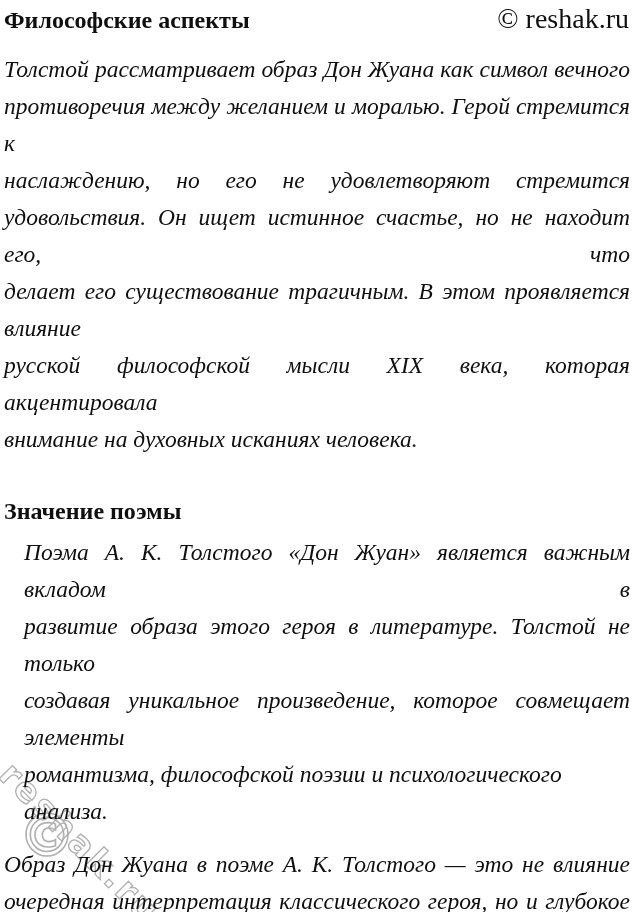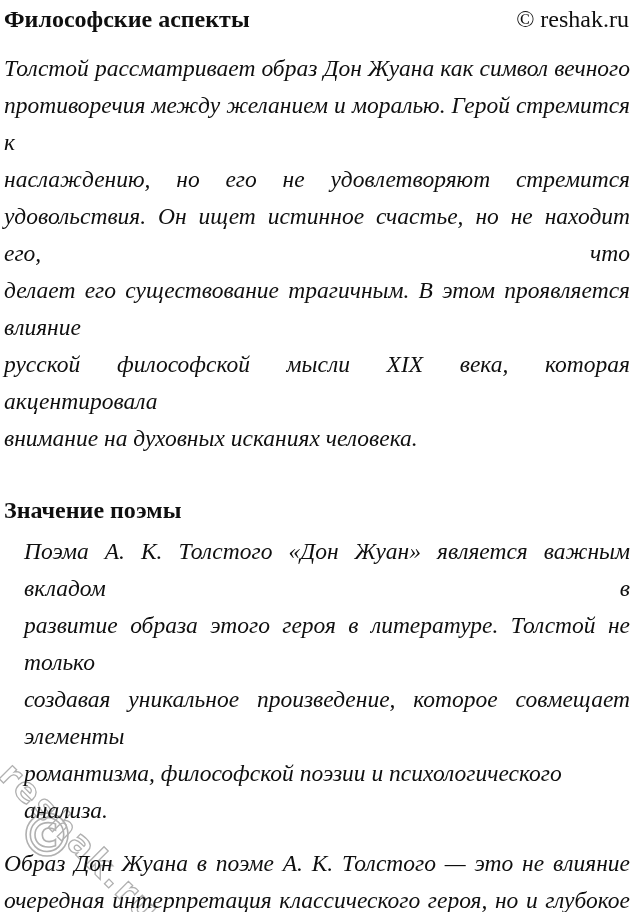--- a/index.html
+++ b/index.html
@@ -30,21 +30,21 @@
     justify-content: space-between;
     align-items: baseline;
     padding: 4px 6px 0 4px;
     line-height: 30px;
   }
   .title {
     font-weight: bold;
     font-size: 24px;
   }
   .copyright {
-    font-size: 24px;
+    font-size: 28px;
     font-weight: normal;
   }
   .doc-body { position: relative; z-index: 1; }
   .sec-heading {
     font-weight: bold;
     font-size: 24px;
     line-height: 30px;
     margin-top: 38px;
     padding: 0 5px 0 4px;
   }

